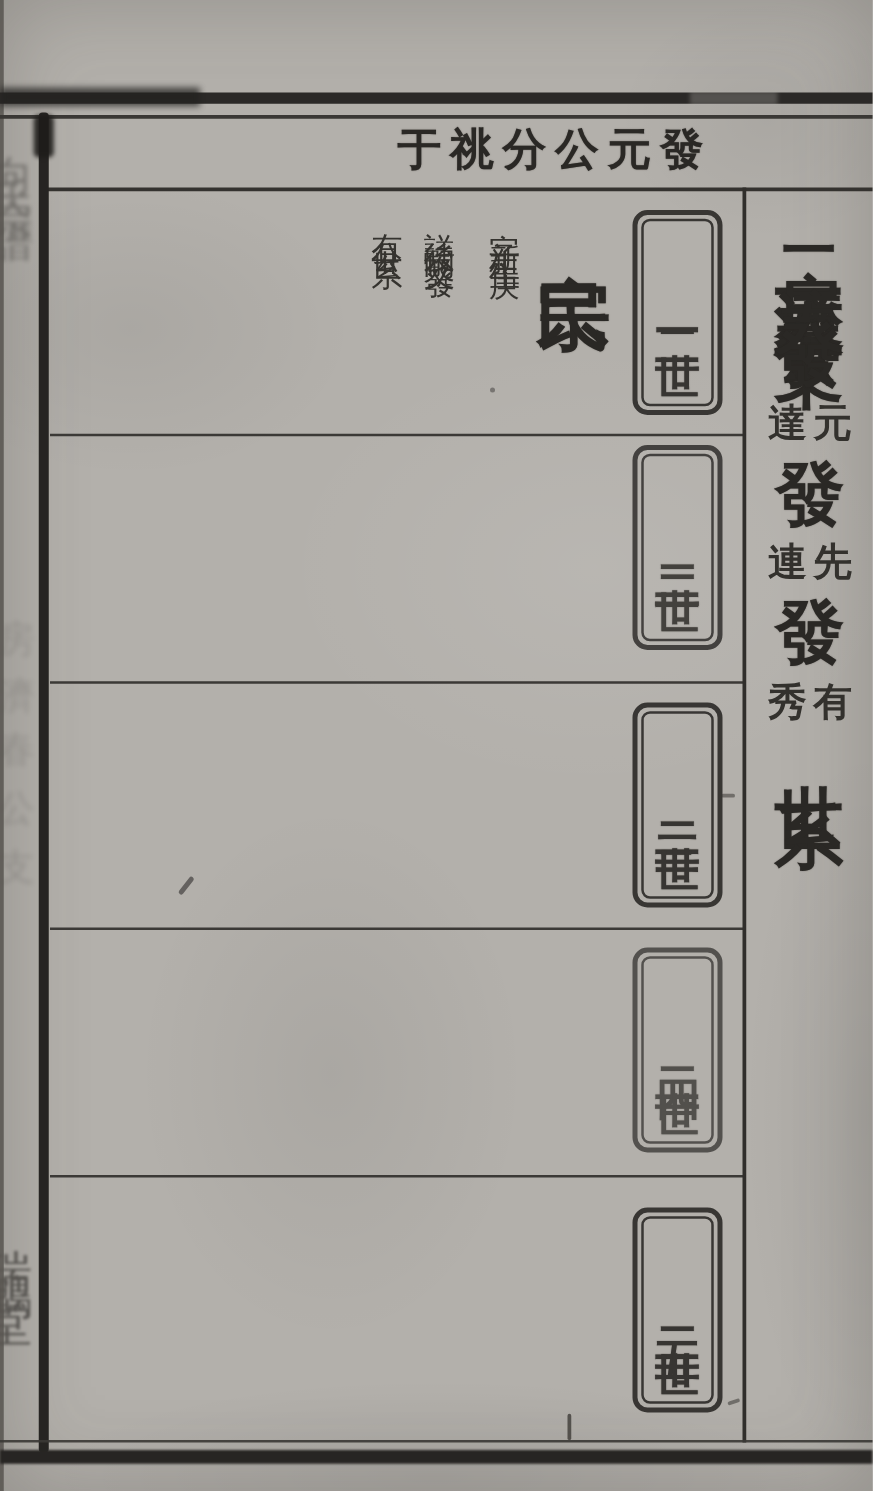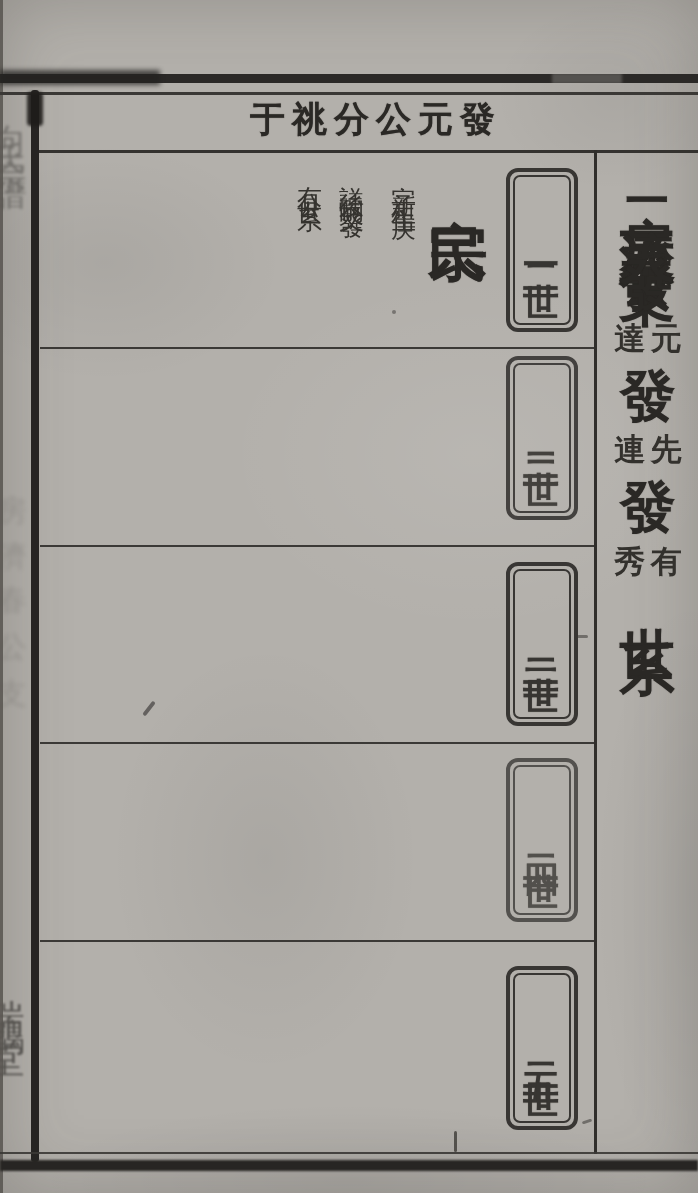--- a/index.html
+++ b/index.html
@@ -25,21 +25,21 @@
   .rule-top-thin{left:0;top:92px;width:698px;height:3px;background:#3a3835;filter:blur(0.4px);}
   .rule-grid-top{left:34px;top:150px;width:664px;height:3px;background:#34322f;filter:blur(0.3px);}
   .sep{position:absolute;left:40px;width:556px;height:2px;background:#3b3936;filter:blur(0.3px);}
   .vline-right{position:absolute;left:594px;top:150px;width:3px;height:1004px;background:#302e2b;filter:blur(0.3px);}
   .spine-border{position:absolute;left:31px;top:90px;width:8px;height:1072px;background:#262422;filter:blur(0.6px);border-radius:3px;}
   .spine-blob{position:absolute;left:27px;top:92px;width:16px;height:34px;background:#1e1c1a;filter:blur(1.5px);border-radius:4px;opacity:.9;}
   .left-edge{position:absolute;left:0;top:0;width:3px;height:1193px;background:#57544f;opacity:.85;}
   .rule-bottom-thin{left:0;top:1152px;width:698px;height:2px;background:#3a3835;opacity:.9;filter:blur(0.3px);}
   .rule-bottom-thick{left:0;top:1160px;width:698px;height:11px;background:#272523;filter:blur(0.8px);}
   
-  .header-band{position:absolute;left:250px;top:95px;width:320px;height:48px;display:flex;align-items:center;justify-content:flex-start;}
+  .header-band{position:absolute;left:250px;top:95px;width:320px;height:48px;display:flex;align-items:center;justify-content:flex-end;}
   .header-text{font-size:35px;font-weight:bold;letter-spacing:7px;white-space:nowrap;}
   
   .gen-box{position:absolute;left:506px;width:72px;height:164px;border:4px solid #2b2927;border-radius:12px;box-sizing:border-box;filter:blur(0.3px);}
   .gen-inner{position:absolute;left:3px;top:3px;right:3px;bottom:3px;border:2px solid #2b2927;border-radius:7px;display:flex;align-items:center;justify-content:center;}
   .gen-label{font-size:36px;font-weight:bold;letter-spacing:8px;line-height:1;}
   
   .entry-name{position:absolute;left:426px;top:170px;height:160px;font-size:60px;font-weight:bold;letter-spacing:10px;line-height:1.1;}
   .note-col{position:absolute;top:166px;height:172px;font-size:25px;letter-spacing:7px;line-height:1.2;color:#35332f;}
   .note-col-1{left:388px;}
   .note-col-2{left:336px;}

